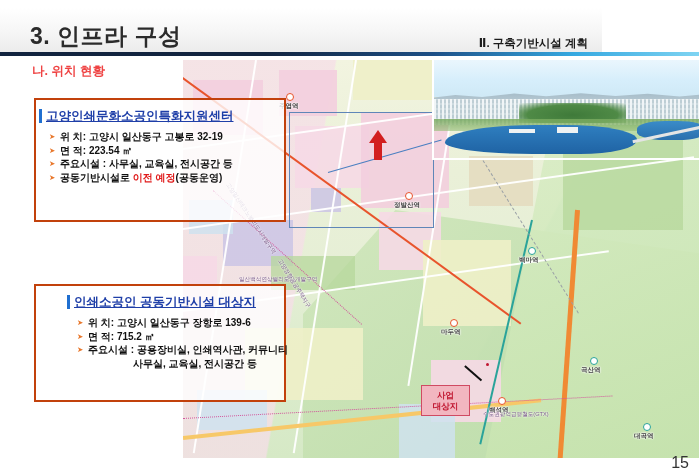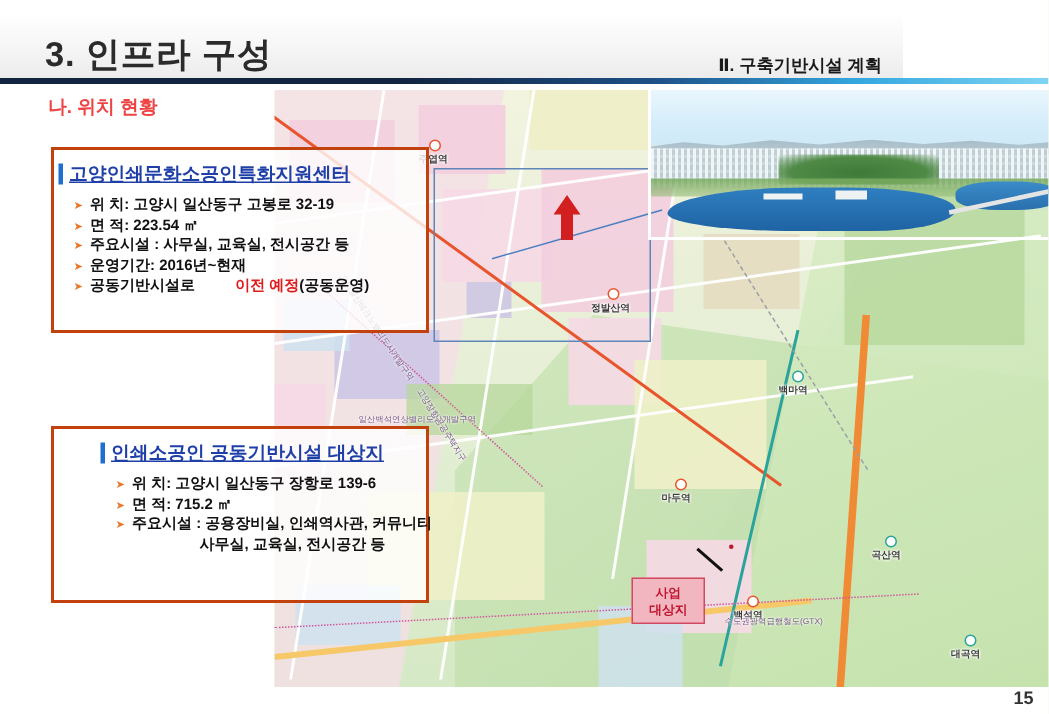--- a/index.html
+++ b/index.html
@@ -95,21 +95,21 @@
              color:#1f3fa8;text-decoration:underline;white-space:nowrap;}
   .box-title:before{content:"";position:absolute;left:-7px;top:1px;width:3px;height:14px;
              background:#1f6fd0;}
   ul.bullets{list-style:none;margin:0;padding:0 4px 0 13px;}
   ul.bullets li{position:relative;font-size:10px;line-height:13.6px;color:#111;
              padding-left:11px;white-space:nowrap;font-weight:bold;}
   ul.bullets li:before{content:"\27A4";position:absolute;left:0;top:0;font-size:7.5px;
              color:#e8772b;line-height:13.6px;}
   ul.bullets li.cont:before{content:"";}
   ul.bullets li.cont{padding-left:56px;}
-  .hl-red{color:#e01b1b;margin-left:24px;}
+  .hl-red{color:#e01b1b;}
 
   
   #leader-rect{position:absolute;left:106px;top:52px;width:145px;height:116px;
                border:1px solid #5f86b8;box-sizing:border-box;}
   #leader-line{position:absolute;left:145px;top:112px;width:118px;height:1px;
                background:#4a7fc1;transform:rotate(-16deg);transform-origin:left center;}
 
   
   #site-arrow{position:absolute;left:186px;top:70px;width:18px;height:30px;}
   #site-arrow .shaft{position:absolute;left:5px;top:11px;width:8px;height:19px;background:#d21f1f;}
@@ -119,21 +119,21 @@
   
   #site-callout{position:absolute;left:238px;top:325px;width:49px;height:31px;
        background:#f2b6c0;border:1px solid #d04a62;box-sizing:border-box;
        display:flex;flex-direction:column;align-items:center;justify-content:center;}
   #site-callout span{font-size:8.5px;font-weight:bold;color:#c01630;line-height:11px;}
   #callout-line{position:absolute;left:282px;top:305px;width:22px;height:1.6px;
        background:#111;transform:rotate(41deg);transform-origin:left center;}
   #callout-dot{position:absolute;left:303px;top:303px;width:3px;height:3px;border-radius:50%;background:#c01630;}
 
   
-  #page-number{position:absolute;right:10px;bottom:4px;font-size:12px;color:#333;font-weight:bold;}
+  #page-number{position:absolute;right:10px;bottom:4px;font-size:16px;color:#333;font-weight:normal;}
 </style>
 </head>
 <body>
 
 <div id="header">
   <div id="slide-title">3. 인프라 구성</div>
   <div id="section-label">Ⅱ. 구축기반시설 계획</div>
 </div>
 <div id="header-rule"></div>
 
@@ -237,24 +237,20 @@
     </li>
     <li>
       <span>면  적:</span>
       <span>223.54 ㎡</span>
     </li>
     <li>
       <span>주요시설 :</span>
       <span>사무실, 교육실, 전시공간 등</span>
     </li>
     <li>
-      <span>운영기간:</span>
-      <span>2016년~현재</span>
-    </li>
-    <li>
       <span>공동기반시설로</span>
       <span class="hl-red">이전 예정</span><span>(공동운영)</span>
     </li>
   </ul>
 </div>
 
 <div id="box2" class="info-box">
   <div class="box-title">인쇄소공인 공동기반시설 대상지</div>
   <ul class="bullets">
     <li>

